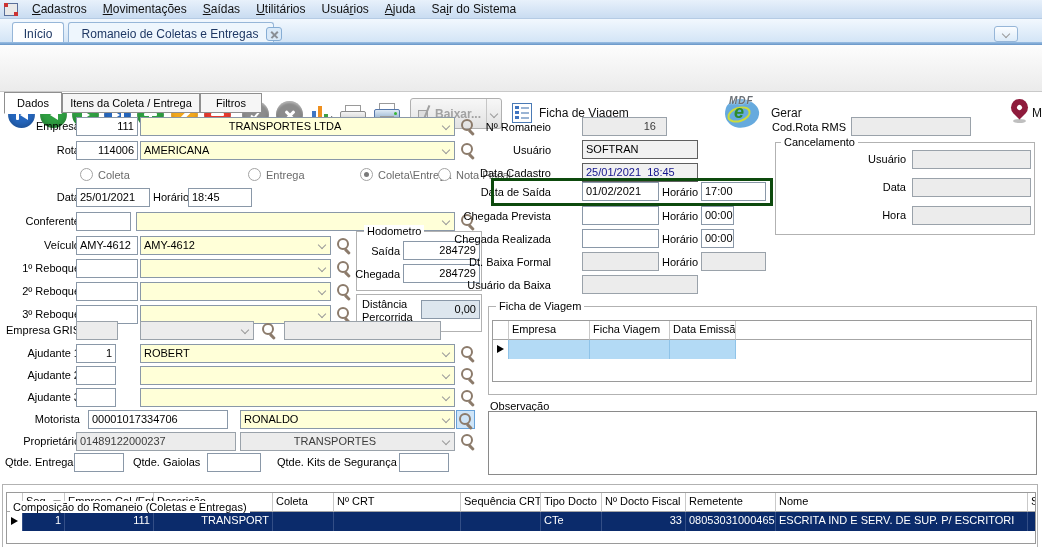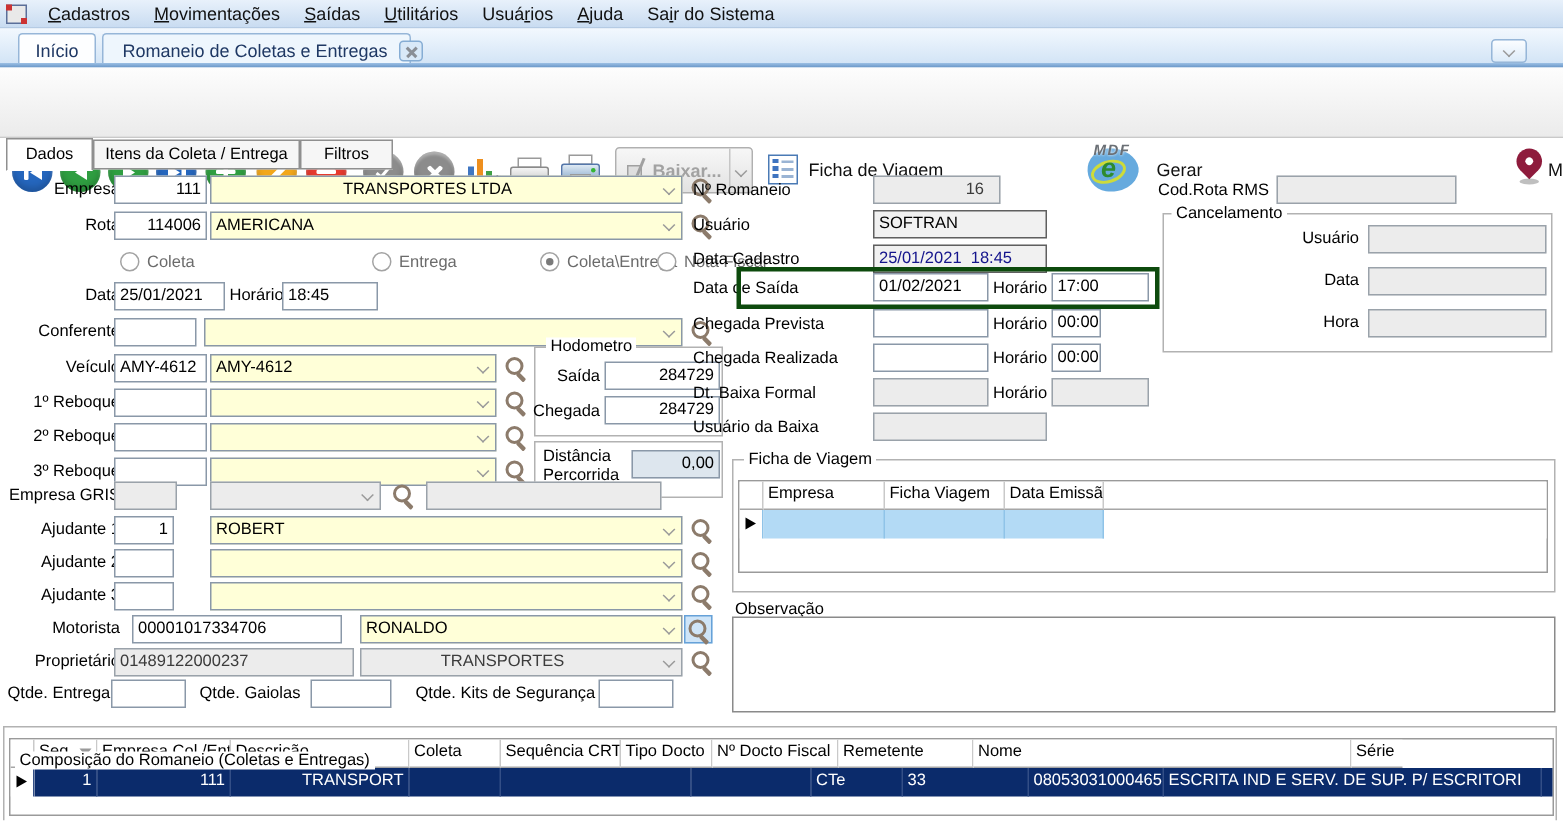--- a/index.html
+++ b/index.html
@@ -99,21 +99,21 @@
   .maplab { position:absolute; left:1032px; top:61px; font-size:12px; color:#111; }
 
   
   .stab { position:absolute; border:1px solid #8f8f8f; font-size:11px; text-align:center;
     color:#000; background:#f6f6f6; }
   .stab.on { background:#fff; border-bottom:1px solid #fff; z-index:2; }
 
   
   .lbl { position:absolute; font-size:11px; color:#000; white-space:nowrap; }
   .lr  { left:2px; width:78px; text-align:right; }
-  .rr  { left:462px; width:114px; }
+  .rr  { left:437px; width:114px; text-align:right; }
   .fld { position:absolute; height:19px; border:1px solid #8a98a8; background:#fff; font-size:11px;
     line-height:16px; padding:0 3px; white-space:nowrap; overflow:hidden; color:#000; }
   .fld.y { background:#ffffd8; }
   .fld.d { background:#ececec; color:#3c3c3c; border-color:#9aa2aa; }
   .fld.info { background:#f1f1f1; border-color:#5f5f5f; }
   .fld.rt { text-align:right; }
   .fld.ctr { text-align:center; }
   .fld.pre { white-space:pre; }
   .fld.navy { color:#14148c; }
   .combo { padding-right:28px; }
@@ -424,38 +424,39 @@
 
   <div class="grp" style="left:2px;top:484px;width:1036px;height:80px"></div>
   <div class="gtitle" style="left:10px;top:501px">Composição do Romaneio (Coletas e Entregas)</div>
   <div class="dgrid" style="left:6px;top:492px;width:1030px;height:52px">
     <div class="drow dhead">
       <div class="dcell selcell"></div>
       <div class="dcell" style="width:42px"><span>Seq.</span><span class="sort"></span></div>
       <div class="dcell" style="width:89px">Empresa Col./Ent.</div>
       <div class="dcell" style="width:119px">Descrição</div>
       <div class="dcell" style="width:61px">Coleta</div>
+      <div class="dcell" style="width:127px">Nº CRT</div>
       <div class="dcell" style="width:80px">Sequência CRT</div>
       <div class="dcell" style="width:61px">Tipo Docto</div>
       <div class="dcell" style="width:84px">Nº Docto Fiscal</div>
       <div class="dcell" style="width:90px">Remetente</div>
       <div class="dcell" style="width:252px">Nome</div>
       <div class="dcell" style="width:34px;border-right:none">Série</div>
     </div>
     <div class="drow rowsel-navy">
       <div class="dcell selcell">
           <span class="selarrow"></span>
         </div>
       <div class="dcell" style="width:42px;text-align:right">1</div>
       <div class="dcell" style="width:89px;text-align:right">111</div>
       <div class="dcell" style="width:119px;text-align:right">TRANSPORT</div>
       <div class="dcell" style="width:61px"></div>
       <div class="dcell" style="width:127px"></div>
       <div class="dcell" style="width:80px"></div>
       <div class="dcell" style="width:61px">CTe</div>
-      <div class="dcell" style="width:84px;text-align:left">33</div>
+      <div class="dcell" style="width:84px;text-align:right">33</div>
       <div class="dcell" style="width:90px">08053031000465</div>
       <div class="dcell" style="width:252px">ESCRITA IND E SERV. DE SUP. P/ ESCRITORI</div>
       <div class="dcell" style="width:34px;border-right:none"></div>
     </div>
   </div>
 
 </div>
 
 </body></html>

